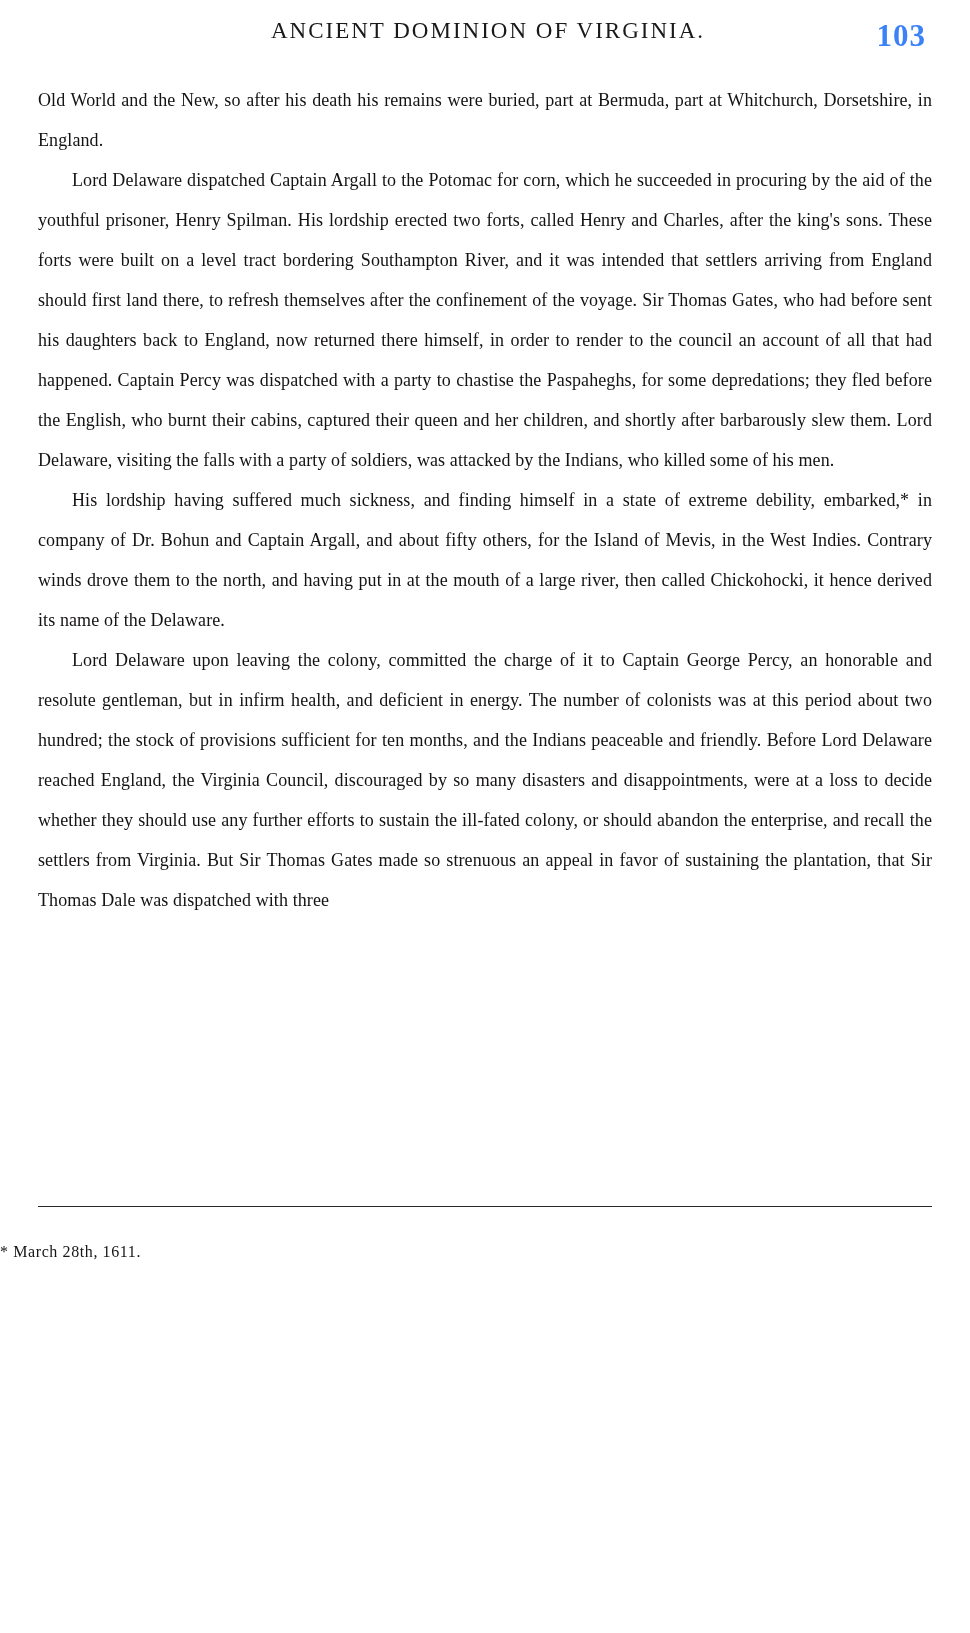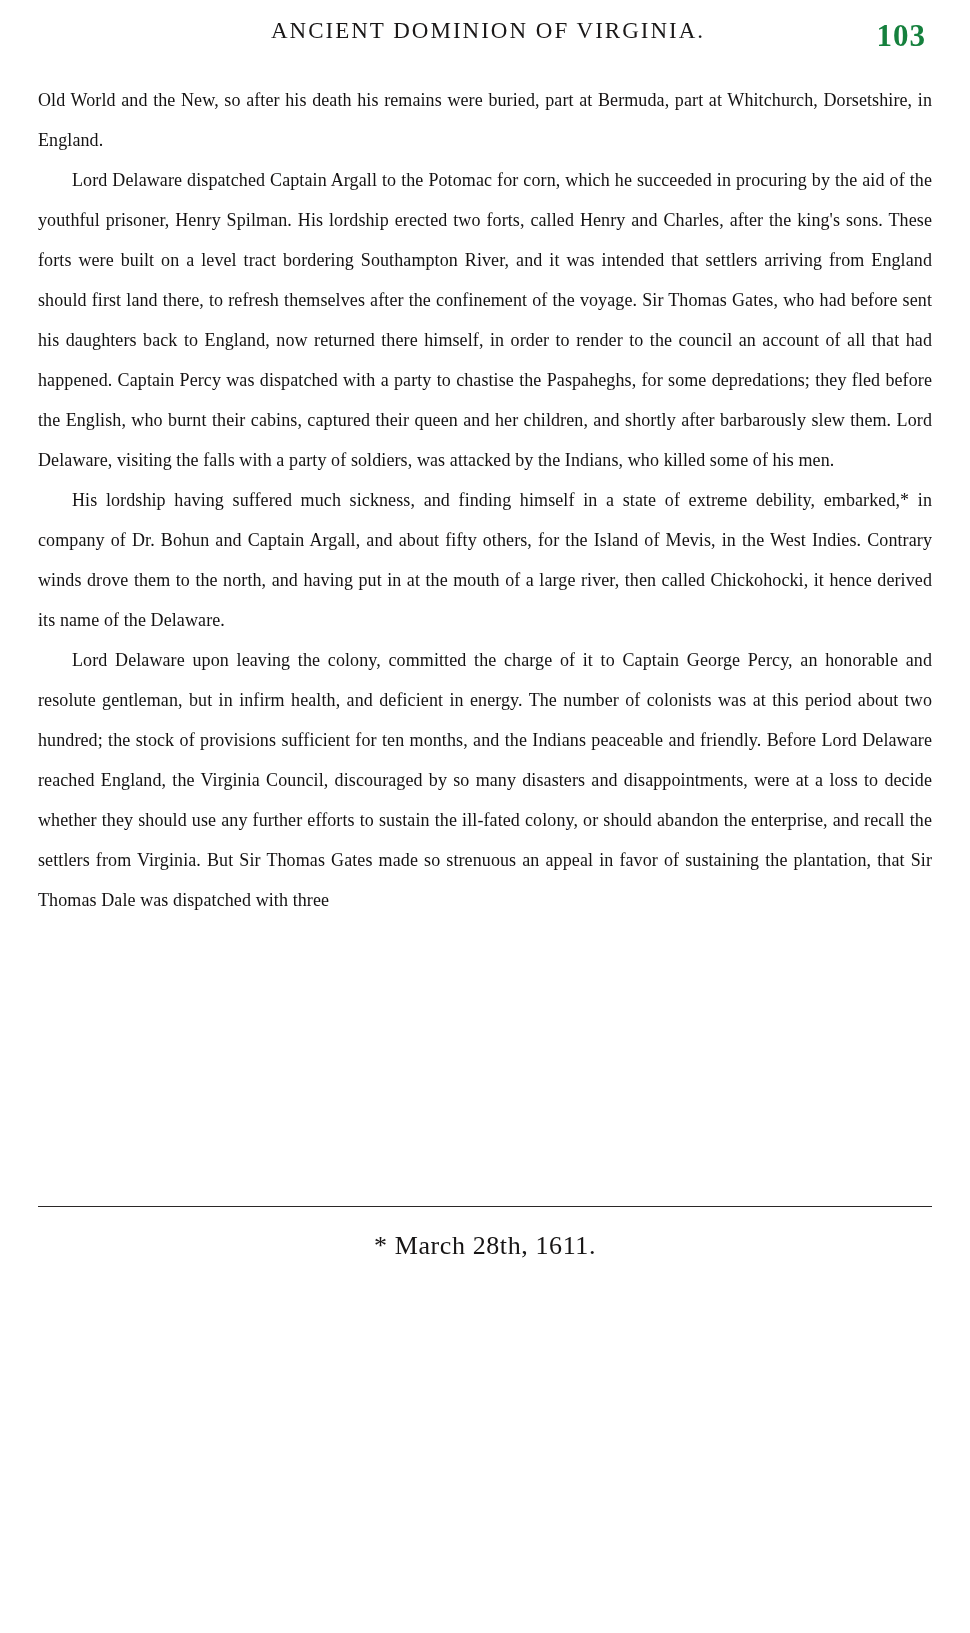--- a/index.html
+++ b/index.html
@@ -39,21 +39,21 @@
     white-space: nowrap;
     margin-left: 6px;
   }
   .folio {
     position: absolute;
     right: 6px;
     top: 0px;
     font-size: 31px;
     font-weight: bold;
     letter-spacing: 1px;
-    color: #15803d;
+    color: #3b82f6;
   }
   .body-text {
     margin-top: 16px;
     font-size: 18px;
     line-height: 40px;
     text-align: justify;
     text-justify: inter-word;
     color: #141212;
     letter-spacing: 0.1px;
   }
@@ -71,22 +71,21 @@
     bottom: 92px;
     border: 0;
     border-top: 1.6px solid #2a2727;
     margin: 0;
   }
   .footnote {
     position: absolute;
     left: 0;
     right: 0;
     bottom: 38px;
-    text-align: center;
-    font-size: 26px;
+    font-size: 16px;
     letter-spacing: 0.6px;
     color: #171515;
   }
 </style>
 </head>
 <body>
 
 <div class="page">
 
   <div class="running-head">

